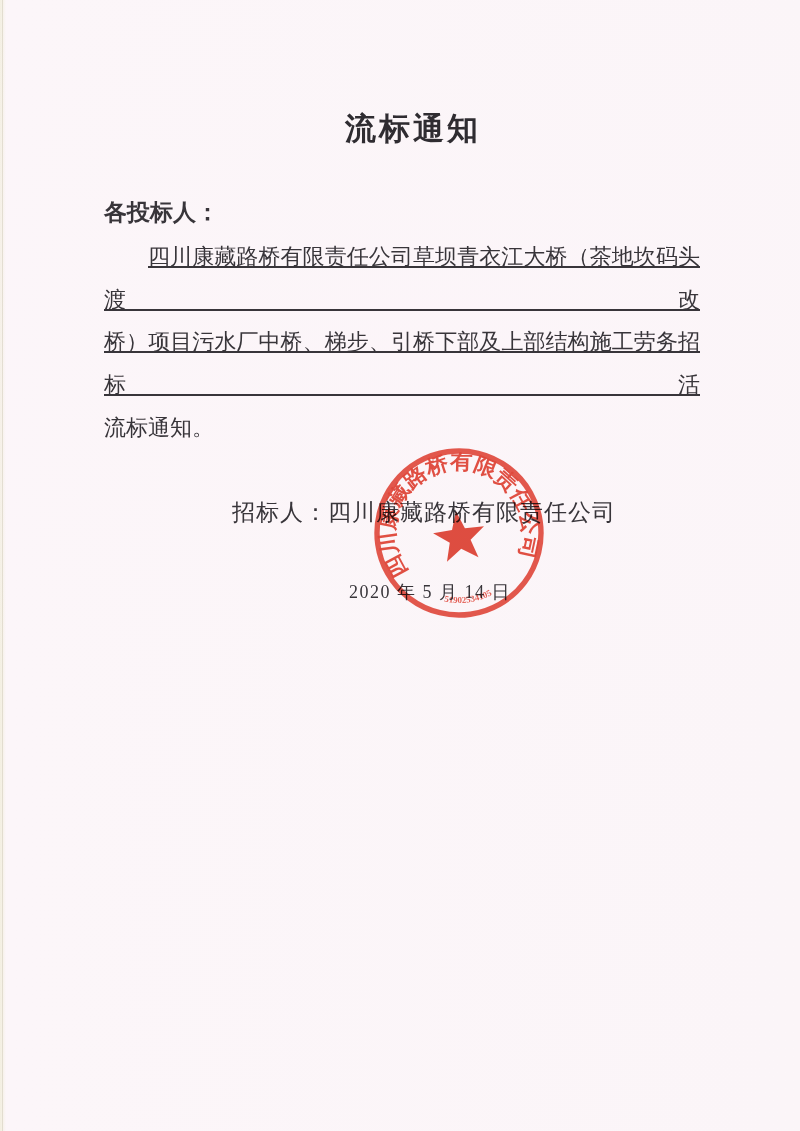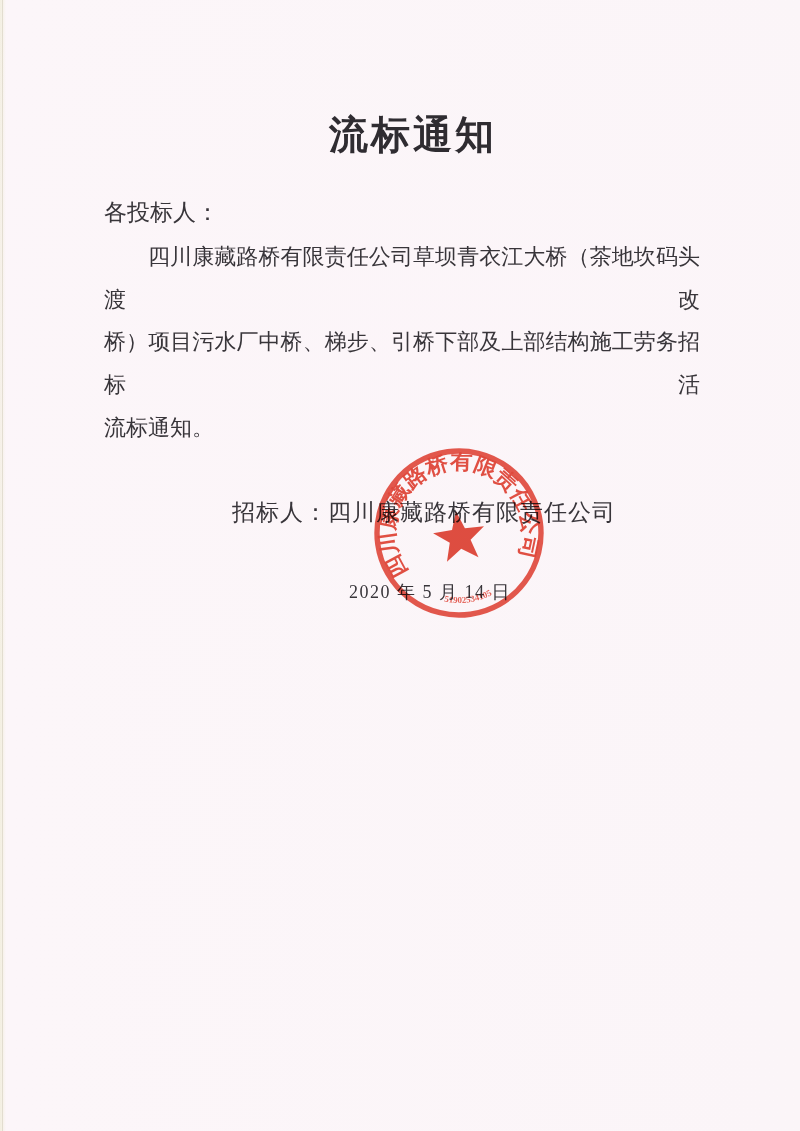--- a/index.html
+++ b/index.html
@@ -22,46 +22,48 @@
     content: "";
     position: absolute; left: 2px; top: 0; width: 1px; height: 100%;
     background: rgba(190,184,160,.35);
   }
   .doc-title {
     position: absolute;
     top: 108px; left: 0;
     width: 800px;
     padding-left: 26px; 
     text-align: center;
-    font-size: 39px;
+    font-size: 31px;
     font-weight: bold;
     letter-spacing: 3px;
     color: #2f2c31;
   }
   .salutation {
     position: absolute;
     top: 197px; left: 104px;
     font-size: 23px;
     color: #38353a;
+    font-weight: bold;
   }
   .body-block {
     position: absolute;
     top: 236px; left: 104px;
     width: 596px;
   }
   .body-line {
     font-size: 22px;
     line-height: 42.7px;
     color: #38353a;
     white-space: nowrap;
   }
   .body-line.justified {
     white-space: normal;
     text-align: justify;
     text-align-last: justify;
+    text-decoration: underline;
   }
   .body-line.indented { text-indent: 44px; }
   .signer-line {
     position: absolute;
     top: 497px; left: 232px;
     font-size: 23px;
     letter-spacing: 1px;
     color: #38353a;
     white-space: nowrap;
   }

